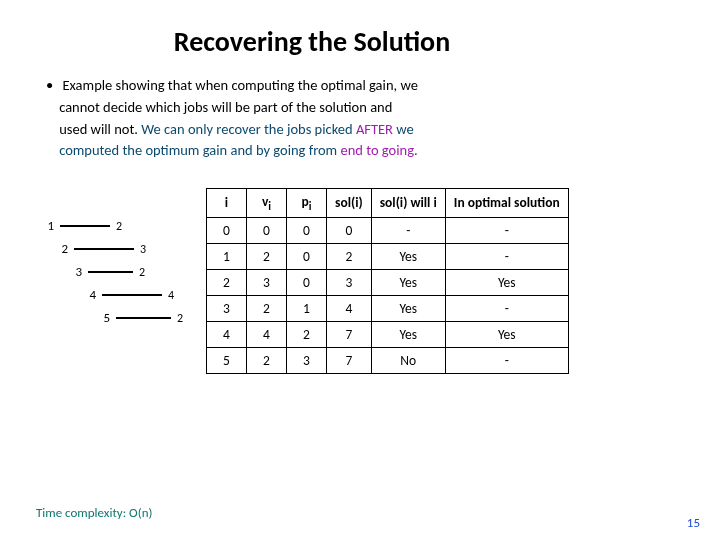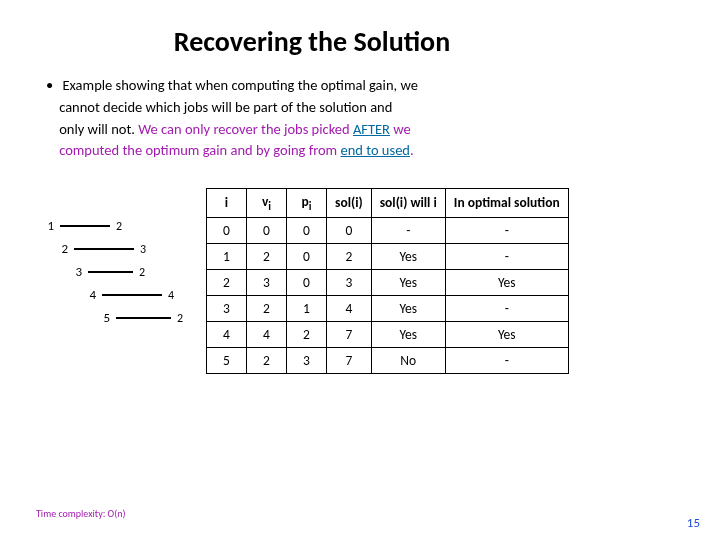--- a/index.html
+++ b/index.html
@@ -28,22 +28,22 @@
       color: #000;
     }
     .bullet-text {
       font-size: 14.5px;
       line-height: 1.5;
       margin-bottom: 26px;
       padding-left: 10px;
     }
     .bullet-text .normal { color: #000; }
     .bullet-text .italic-black { color: #000; }
-    .bullet-text .red { color: #a21caf; }
-    .bullet-text .red-underline { color: #0369a1; text-decoration: underline; }
+    .bullet-text .red { color: #0c4a6e; }
+    .bullet-text .red-underline { color: #a21caf; }
     .main-content {
       display: flex;
       flex-direction: row;
       gap: 10px;
       flex: 1;
       align-items: flex-start;
     }
     .left-diagram {
       display: flex;
       flex-direction: column;
@@ -93,23 +93,23 @@
     }
     table th {
       background: #fff;
       font-weight: bold;
     }
     .col-inopt {
       min-width: 72px;
       text-align: right;
     }
     .bottom-text {
-      font-size: 10px;
+      font-size: 13px;
       margin-top: 10px;
-      color: #a21caf;
+      color: #0f766e;
     }
     .page-num {
       position: absolute;
       bottom: 10px;
       right: 20px;
       font-size: 13px;
       color: #1d4ed8;
     }
     .bullet-dot {
       display: inline-block;
@@ -121,24 +121,24 @@
 
 <div class="slide">
   <div class="title">Recovering the Solution</div>
 
   <div class="bullet-text">
     <span class="bullet-dot">•</span>
     <span class="normal">Example showing that when computing the optimal gain, we</span>
     <br>&nbsp;&nbsp;&nbsp;
     <span class="italic-black">cannot decide which jobs will be part of the solution and</span>
     <br>&nbsp;&nbsp;&nbsp;
-    <span class="italic-black">only will not.</span>
+    <span class="italic-black">used will not.</span>
     <span class="red"> We can only recover the jobs picked </span><span class="red-underline">AFTER</span><span class="red"> we</span>
     <br>&nbsp;&nbsp;&nbsp;
-    <span class="red">computed the optimum gain and by going from </span><span class="red-underline">end to used</span><span class="red">.</span>
+    <span class="red">computed the optimum gain and by going from </span><span class="red-underline">end to going</span><span class="red">.</span>
   </div>
 
   <div class="main-content">
     <div class="left-diagram">
 
     <div class="diagram-row" style="padding-left: 0px;">
           <span class="diagram-label">1</span>
           <span class="diagram-line-container">
             <span class="diagram-line" style="width: 50px;"></span>
           </span>

